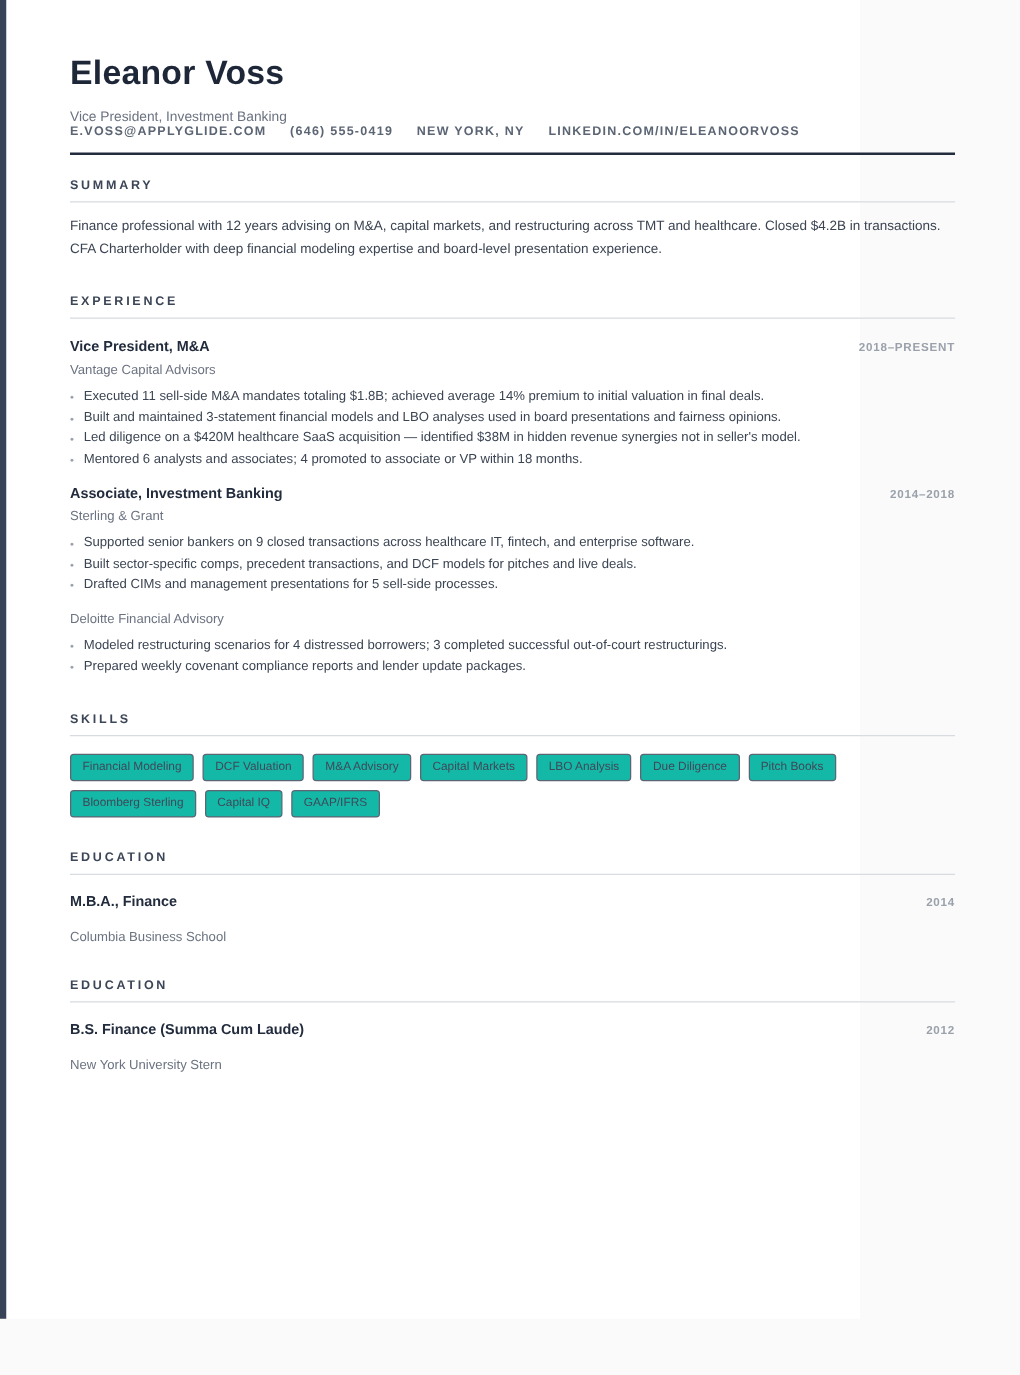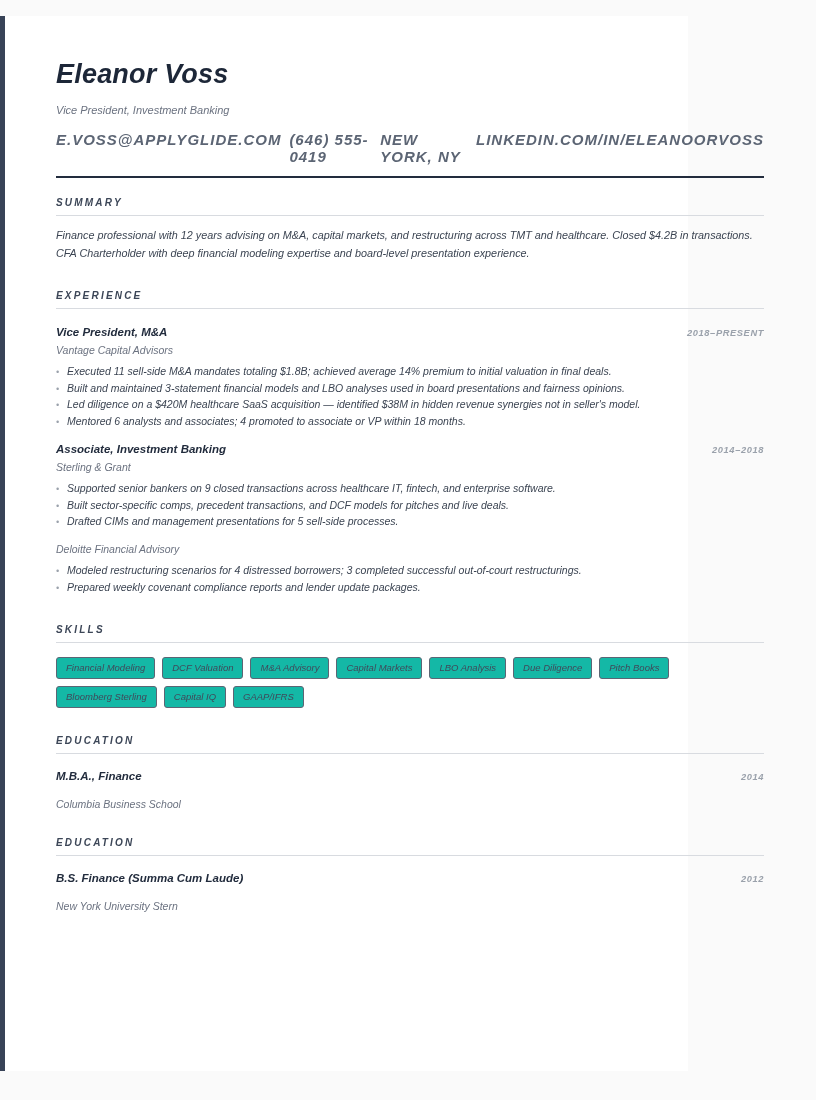--- a/index.html
+++ b/index.html
@@ -6,24 +6,23 @@
   html, body { width: 816px; height: 1100px; }
   body {
     font-family: "Liberation Sans", "DejaVu Sans", sans-serif;
     background: #fafafa;
     position: relative;
     overflow: hidden;
     -webkit-font-smoothing: antialiased;
   }
   .page {
     position: absolute;
-    top: 16px; left: 0;
+    top: 0; left: 0;
     width: 688px; height: 1055px;
     background: #ffffff;
-    font-style: italic;
   }
   .accent-strip {
     position: absolute;
     top: 0; left: 0;
     width: 5px; height: 1055px;
     background: #384357;
   }
   .content {
     position: absolute;
     top: 0; left: 56px;
@@ -37,24 +36,24 @@
     font-weight: bold;
     color: #1d2738;
     letter-spacing: 0.2px;
   }
   .subtitle {
     margin-top: 14px;
     font-size: 11px;
     color: #6b7280;
   }
   .contact-row {
-    margin-top: 15px;
-    display: flex;
-    gap: 8px;
-    font-size: 15px;
+    margin-top: 0;
+    display: flex;
+    gap: 19px;
+    font-size: 10px;
     font-weight: bold;
     letter-spacing: 1px;
     color: #5c6574;
   }
   .contact-link { cursor: pointer; }
   .header-rule {
     margin-top: 11px;
     border-bottom: 2px solid #222c3d;
   }
 

